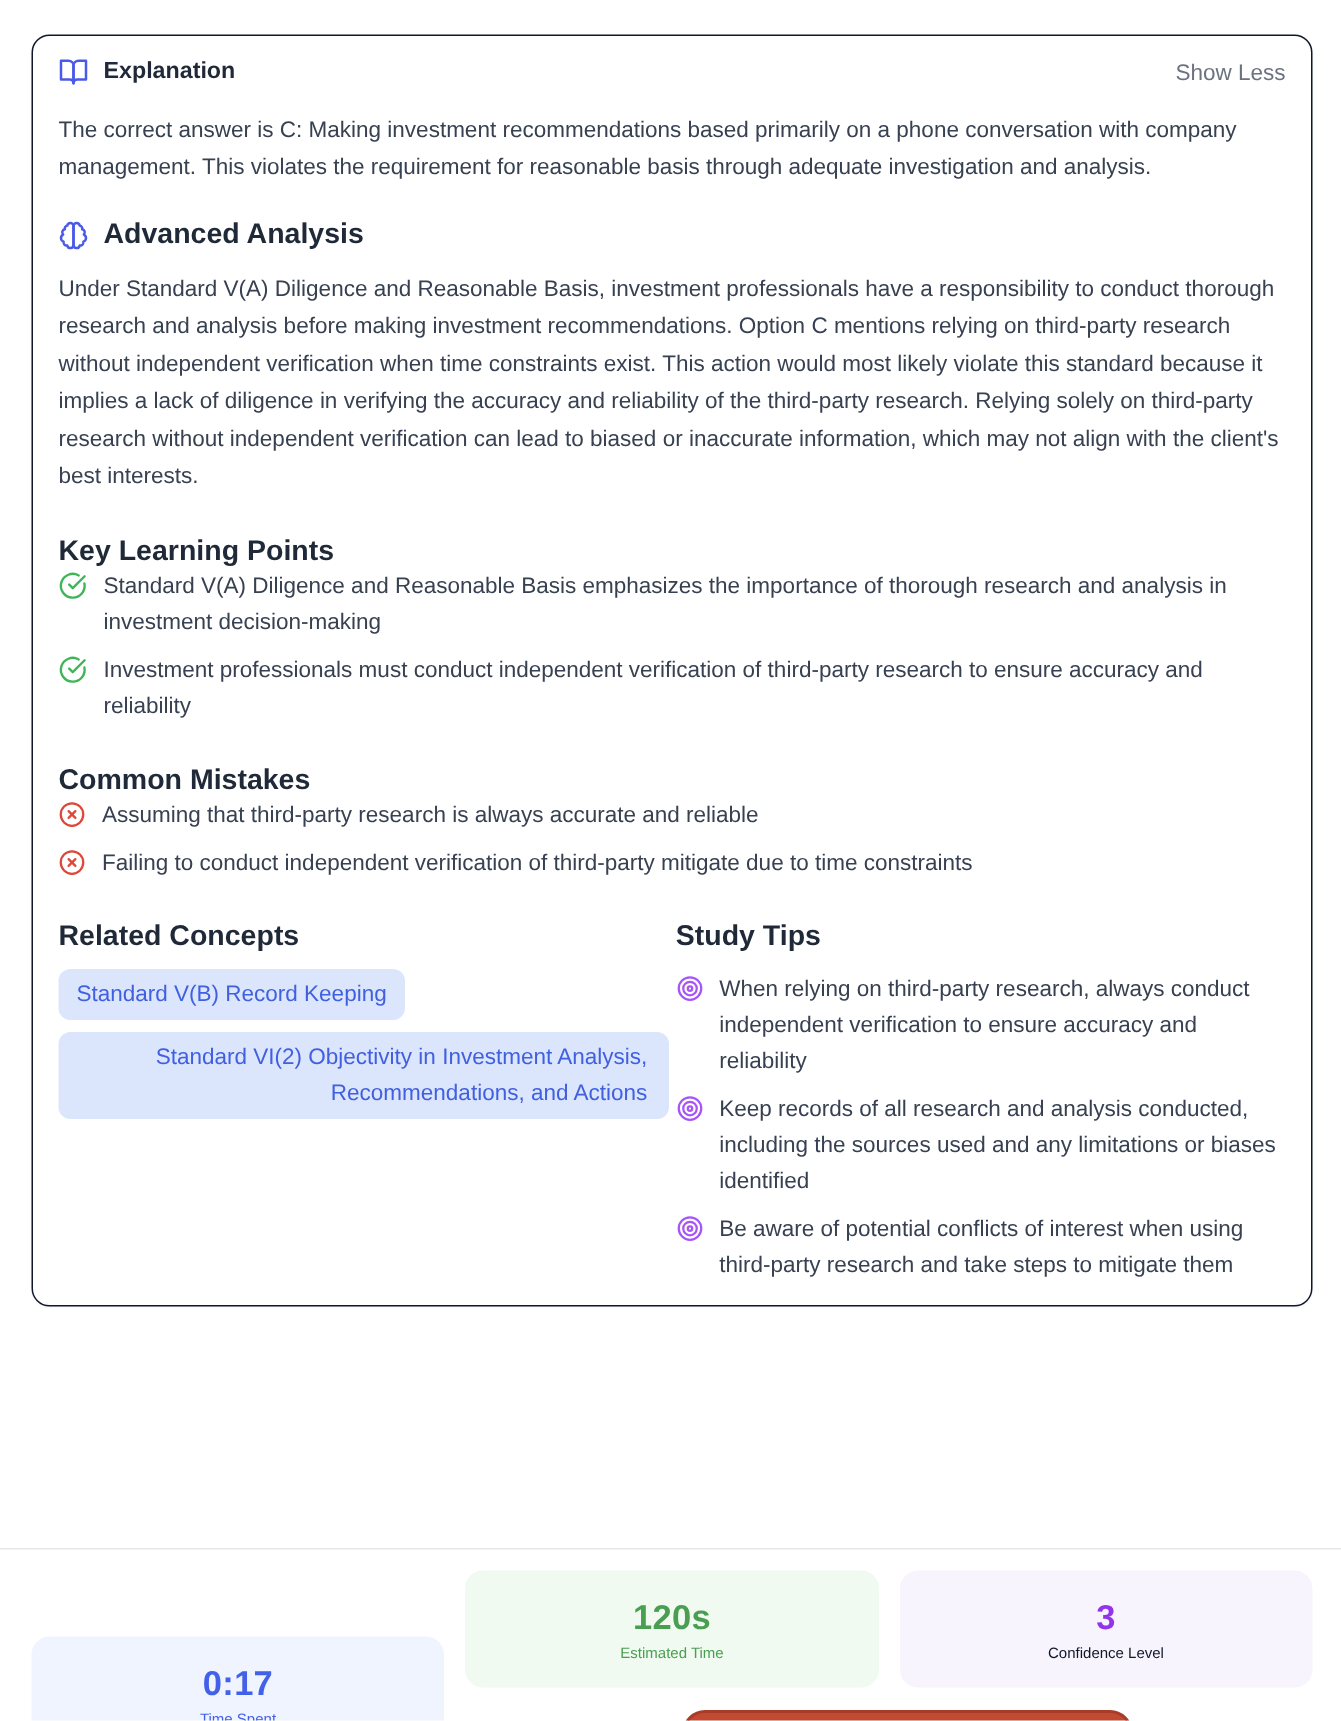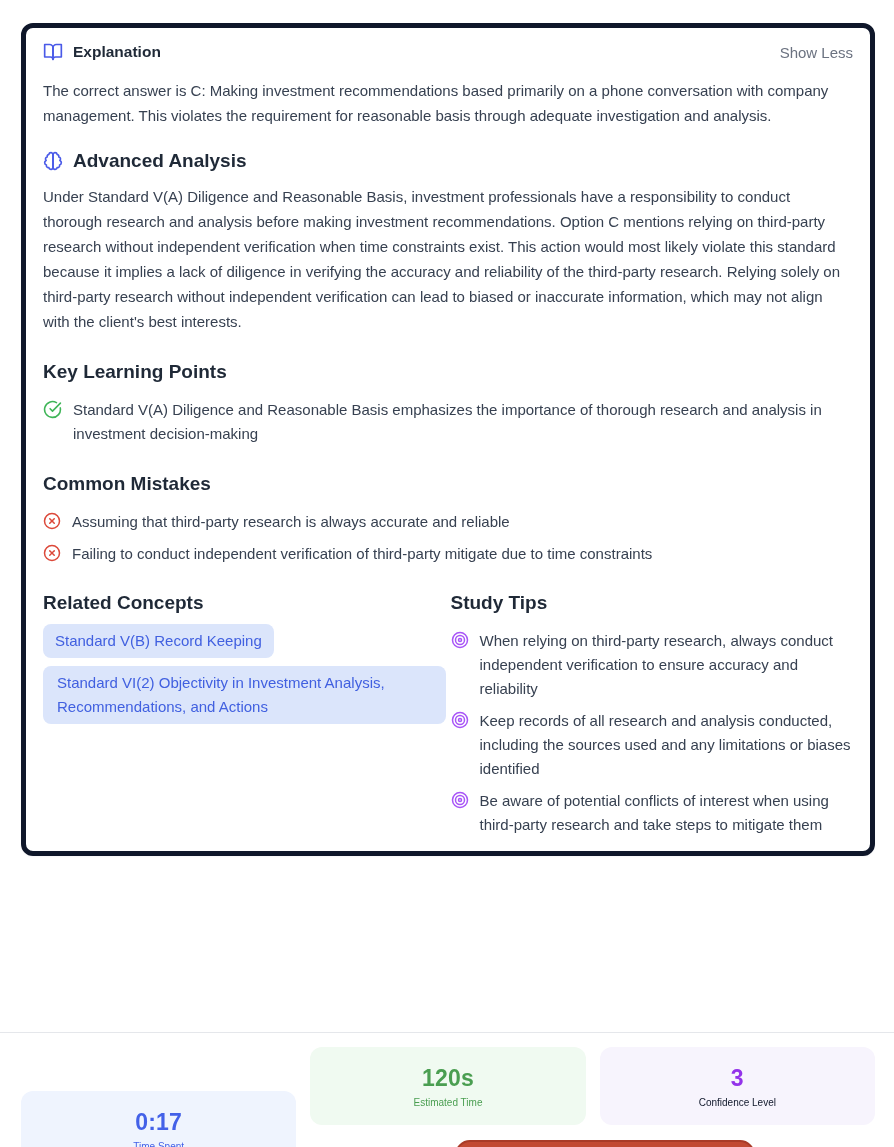--- a/index.html
+++ b/index.html
@@ -1,51 +1,51 @@
 <!DOCTYPE html>
 <html><head>
 <meta charset="utf-8">
 <style>
   * { margin:0; padding:0; box-sizing:border-box; }
   html,body { width:894px; height:1147px; overflow:hidden; background:#ffffff;
     font-family:"Liberation Sans", sans-serif; position:relative; }
 
   .card { position:absolute; left:21px; top:23px; width:854px;
-    background:#fff; border:5px solid #0f172a; border-radius:12px;
+    background:#fff; border:1px solid #0f172a; border-radius:12px;
     padding:14px 17px 14px; box-shadow:0 1px 2px rgba(16,24,40,.04); }
 
   .card-header { display:flex; align-items:center; gap:10px; }
   .card-title { font-size:15.5px; font-weight:600; color:#1f2937; }
   .toggle-btn { margin-left:auto; font-size:15px; color:#6b7280; background:none;
     border:none; cursor:pointer; font-family:inherit; }
 
   .body-text { font-size:15px; line-height:25px; color:#374151; margin-top:16px; }
 
   .section-head { display:flex; align-items:center; gap:10px; margin-top:22px; }
   .h3 { font-size:19px; font-weight:600; color:#1f2937; }
   .standalone-h { margin-top:27px; }
 
   .icon { display:inline-flex; flex:0 0 auto; }
   .icon svg { display:block; }
   .ic-blue   { color:#4a5ae8; }
   .ic-green  { color:#3fb558; }
   .ic-red    { color:#dc4839; }
   .ic-purple { color:#a855f7; }
 
-  ul.point-list { list-style:none; margin-top:15px; display:flex;
+  ul.point-list { list-style:none; display:flex;
     flex-direction:column; gap:8px; }
   ul.point-list li { display:flex; gap:11px; font-size:15px; line-height:24px;
     color:#374151; }
   ul.point-list .icon { margin-top:2px; }
 
   .two-col { display:grid; grid-template-columns:1fr 1fr; gap:5px; margin-top:26px; }
 
   .chip { background:#dbe5fb; color:#4160e0; font-size:15px; line-height:24px;
     border-radius:8px; padding:5px 12px; cursor:pointer; display:inline-block;
-    margin-top:10px; }
+    margin-top:10px;text-align:right; }
   .chip.wide { display:block; margin-top:8px; padding:5px 14px; }
 
   .tips-list { margin-top:12px; }
 
   .divider { position:absolute; left:0; top:1032px; width:894px; height:1px;
     background:#e5e7eb; }
 
   .stats-row { position:absolute; left:21px; top:1047px; width:854px;
     display:grid; grid-template-columns:1fr 1fr 1fr; gap:14px; }
   .stat-card { height:78px; border-radius:12px; display:flex; flex-direction:column;
@@ -90,20 +90,29 @@
   <div class="h3 standalone-h">Key Learning Points</div>
   <ul class="point-list">
     <li>
       <span class="icon ic-green">
         <svg width="19" height="19" viewBox="0 0 24 24" fill="none" stroke="currentColor" stroke-width="2" stroke-linecap="round" stroke-linejoin="round">
             <path d="M21.801 10A10 10 0 1 1 17 3.335"></path>
             <path d="m9 11 3 3L22 4"></path>
           </svg>
       </span>
       <span>Standard V(A) Diligence and Reasonable Basis emphasizes the importance of thorough research and analysis in investment decision-making</span>
+    </li>
+    <li>
+      <span class="icon ic-green">
+        <svg width="19" height="19" viewBox="0 0 24 24" fill="none" stroke="currentColor" stroke-width="2" stroke-linecap="round" stroke-linejoin="round">
+            <path d="M21.801 10A10 10 0 1 1 17 3.335"></path>
+            <path d="m9 11 3 3L22 4"></path>
+          </svg>
+      </span>
+      <span>Investment professionals must conduct independent verification of third-party research to ensure accuracy and reliability</span>
     </li>
   </ul>
 
   <div class="h3 standalone-h">Common Mistakes</div>
   <ul class="point-list">
     <li>
       <span class="icon ic-red">
         <svg width="18" height="18" viewBox="0 0 24 24" fill="none" stroke="currentColor" stroke-width="2" stroke-linecap="round" stroke-linejoin="round">
             <circle cx="12" cy="12" r="10"></circle>
             <path d="m15 9-6 6"></path>

